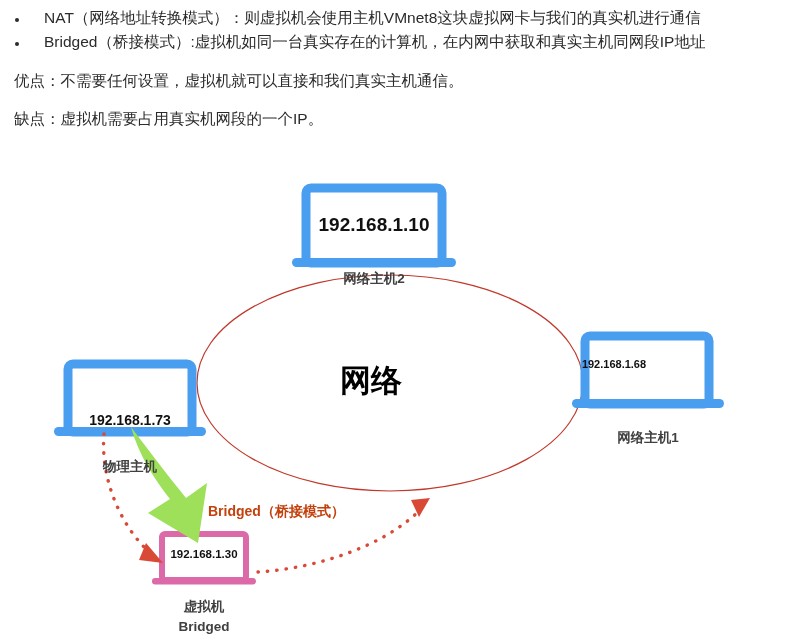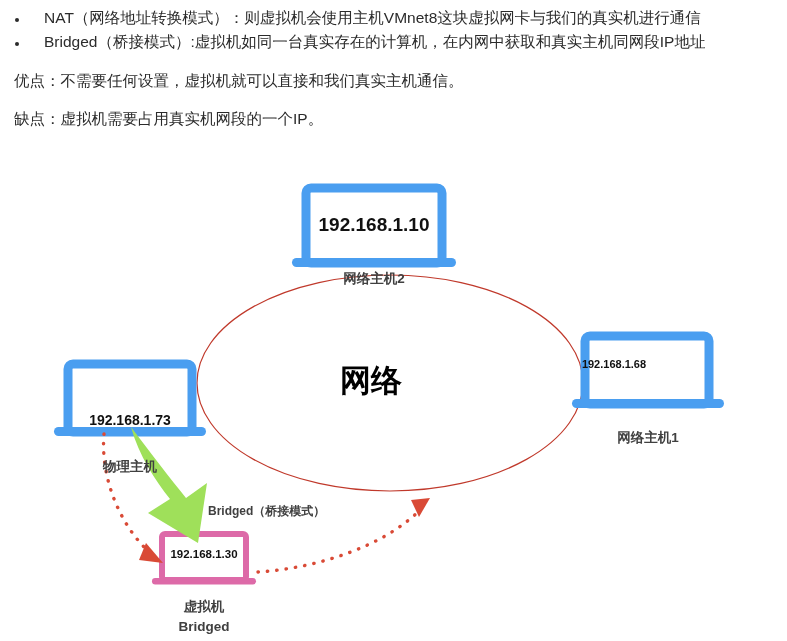--- a/index.html
+++ b/index.html
@@ -77,23 +77,23 @@
   }
   #net-center-label {
     position: absolute;
     font-size: 31px;
     font-weight: bold;
     color: #000000;
     white-space: nowrap;
   }
   #bridged-annotation {
     position: absolute;
-    font-size: 12px;
+    font-size: 14px;
     font-weight: bold;
-    color: #404040;
+    color: #c2410c;
     white-space: nowrap;
     text-align: right;
   }
 </style>
 </head>
 <body>
 
 <div id="text-block">
   <div class="bullet-row" style="top:0px;margin-top:8px;">
     <span class="bullet-dot"></span>

